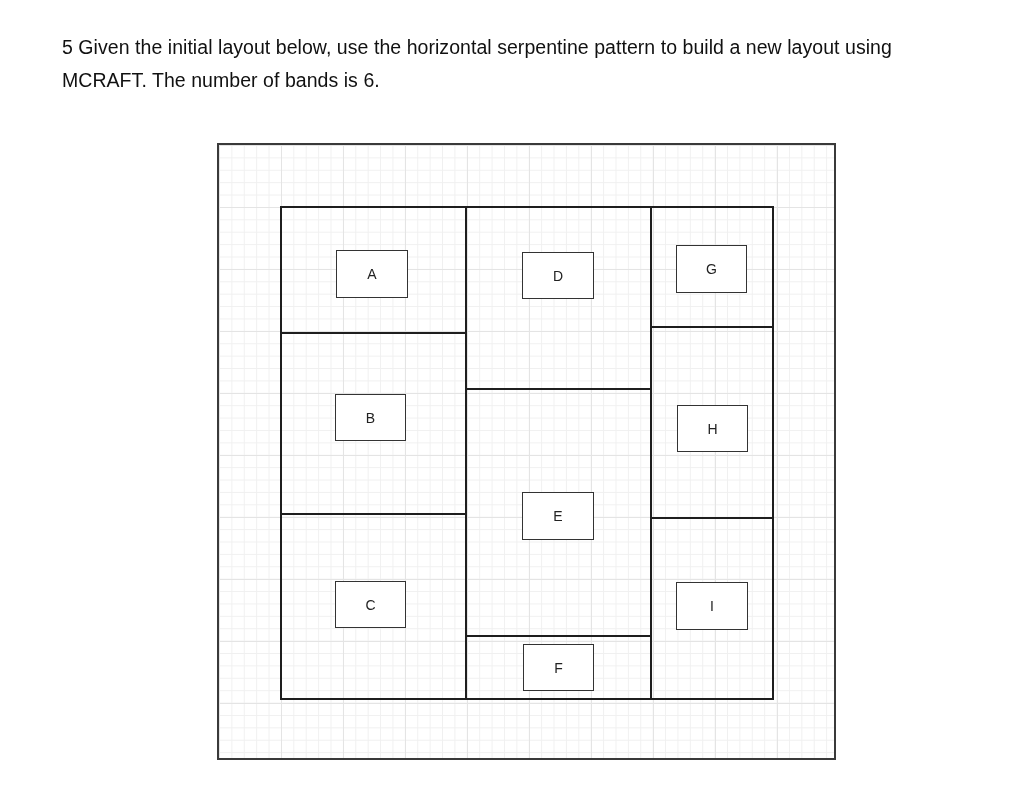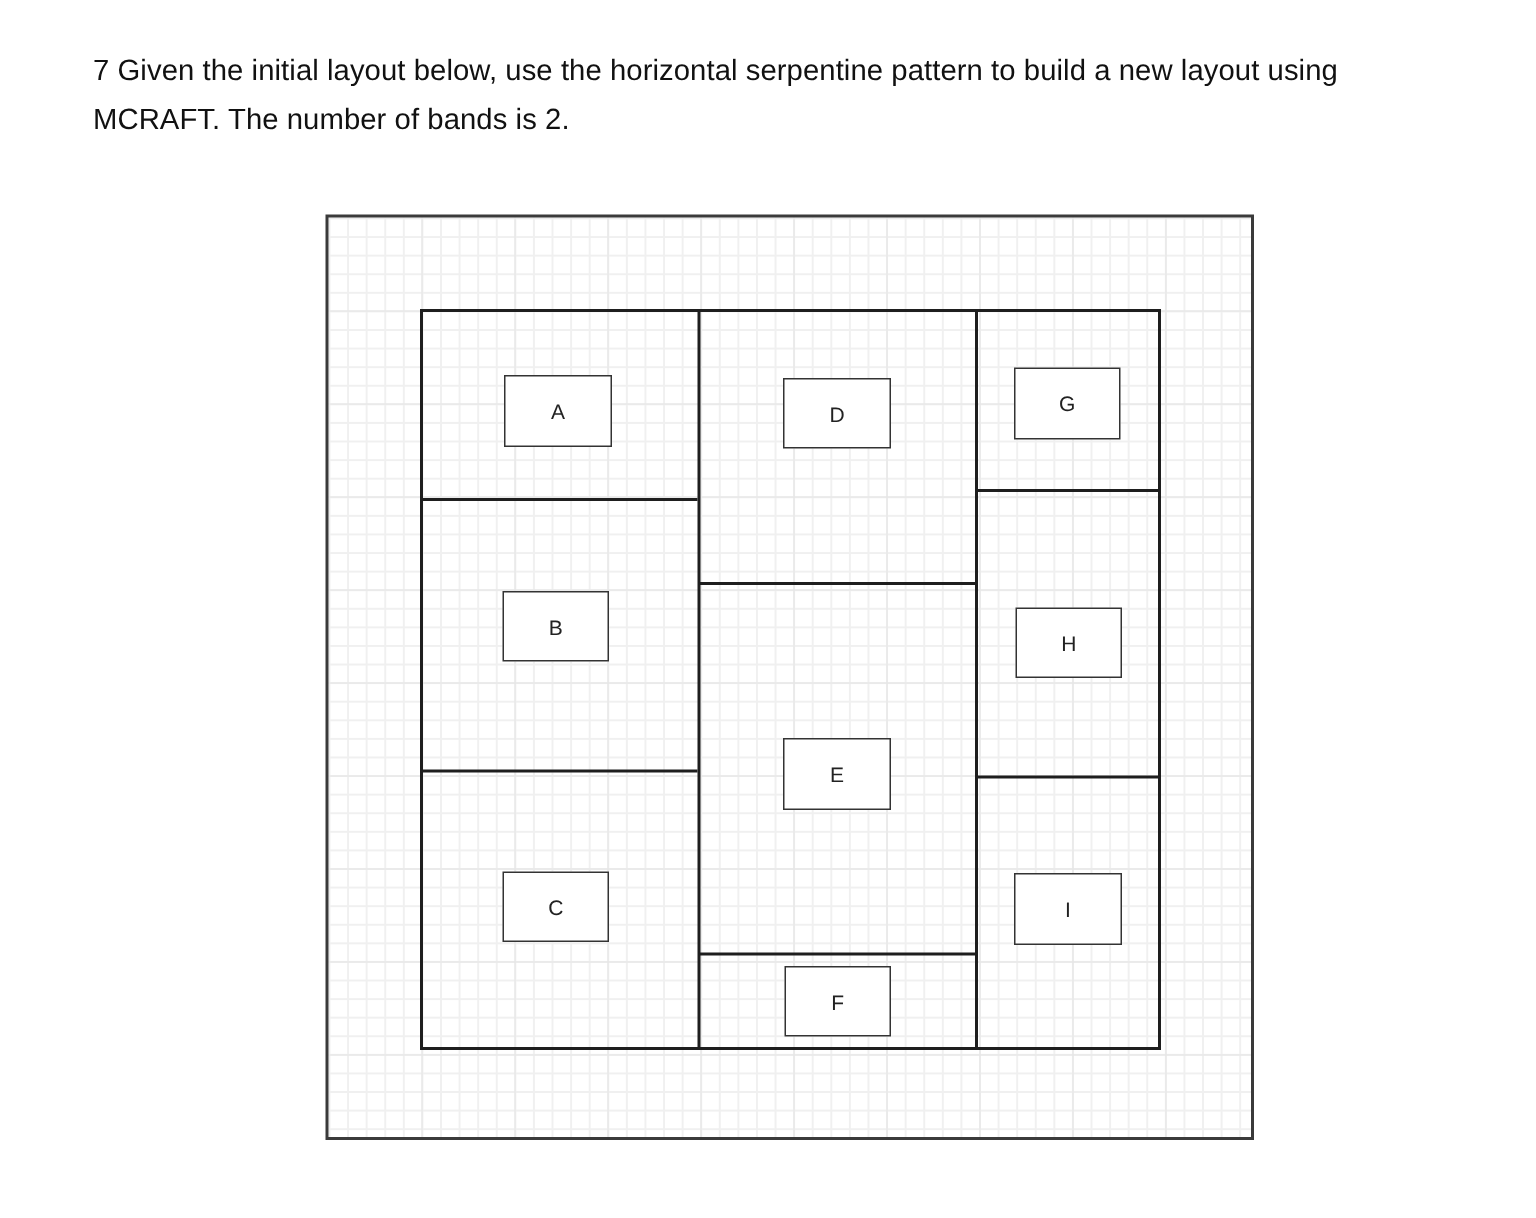--- a/index.html
+++ b/index.html
@@ -18,22 +18,22 @@
     }
     .hline, .vline { position: absolute; background: #1e1e1e; }
     .hline { height: 2px; }
     .vline { width: 2px; }
     .dept-box { position: absolute; box-sizing: border-box; border: 1.5px solid #333; background: #fff; display: flex; align-items: center; justify-content: center; font-size: 14px; color: #222; }
   </style>
 </head>
 <body>
 
 <div class="question">
-  <span class="question-line">7 Given the initial layout below, use the horizontal serpentine pattern to build a new layout using</span>
-  <span class="question-line">MCRAFT. The number of bands is 2.</span>
+  <span class="question-line">5 Given the initial layout below, use the horizontal serpentine pattern to build a new layout using</span>
+  <span class="question-line">MCRAFT. The number of bands is 6.</span>
 </div>
 
 <div class="canvas"></div>
 
 <div>
 
   <div class="hline" style="left:280px; top:206px; width:494px;"></div>
   <div class="hline" style="left:280px; top:698px; width:494px;"></div>
   <div class="vline" style="left:280px; top:206px; height:494px;"></div>
   <div class="vline" style="left:772px; top:206px; height:494px;"></div>

